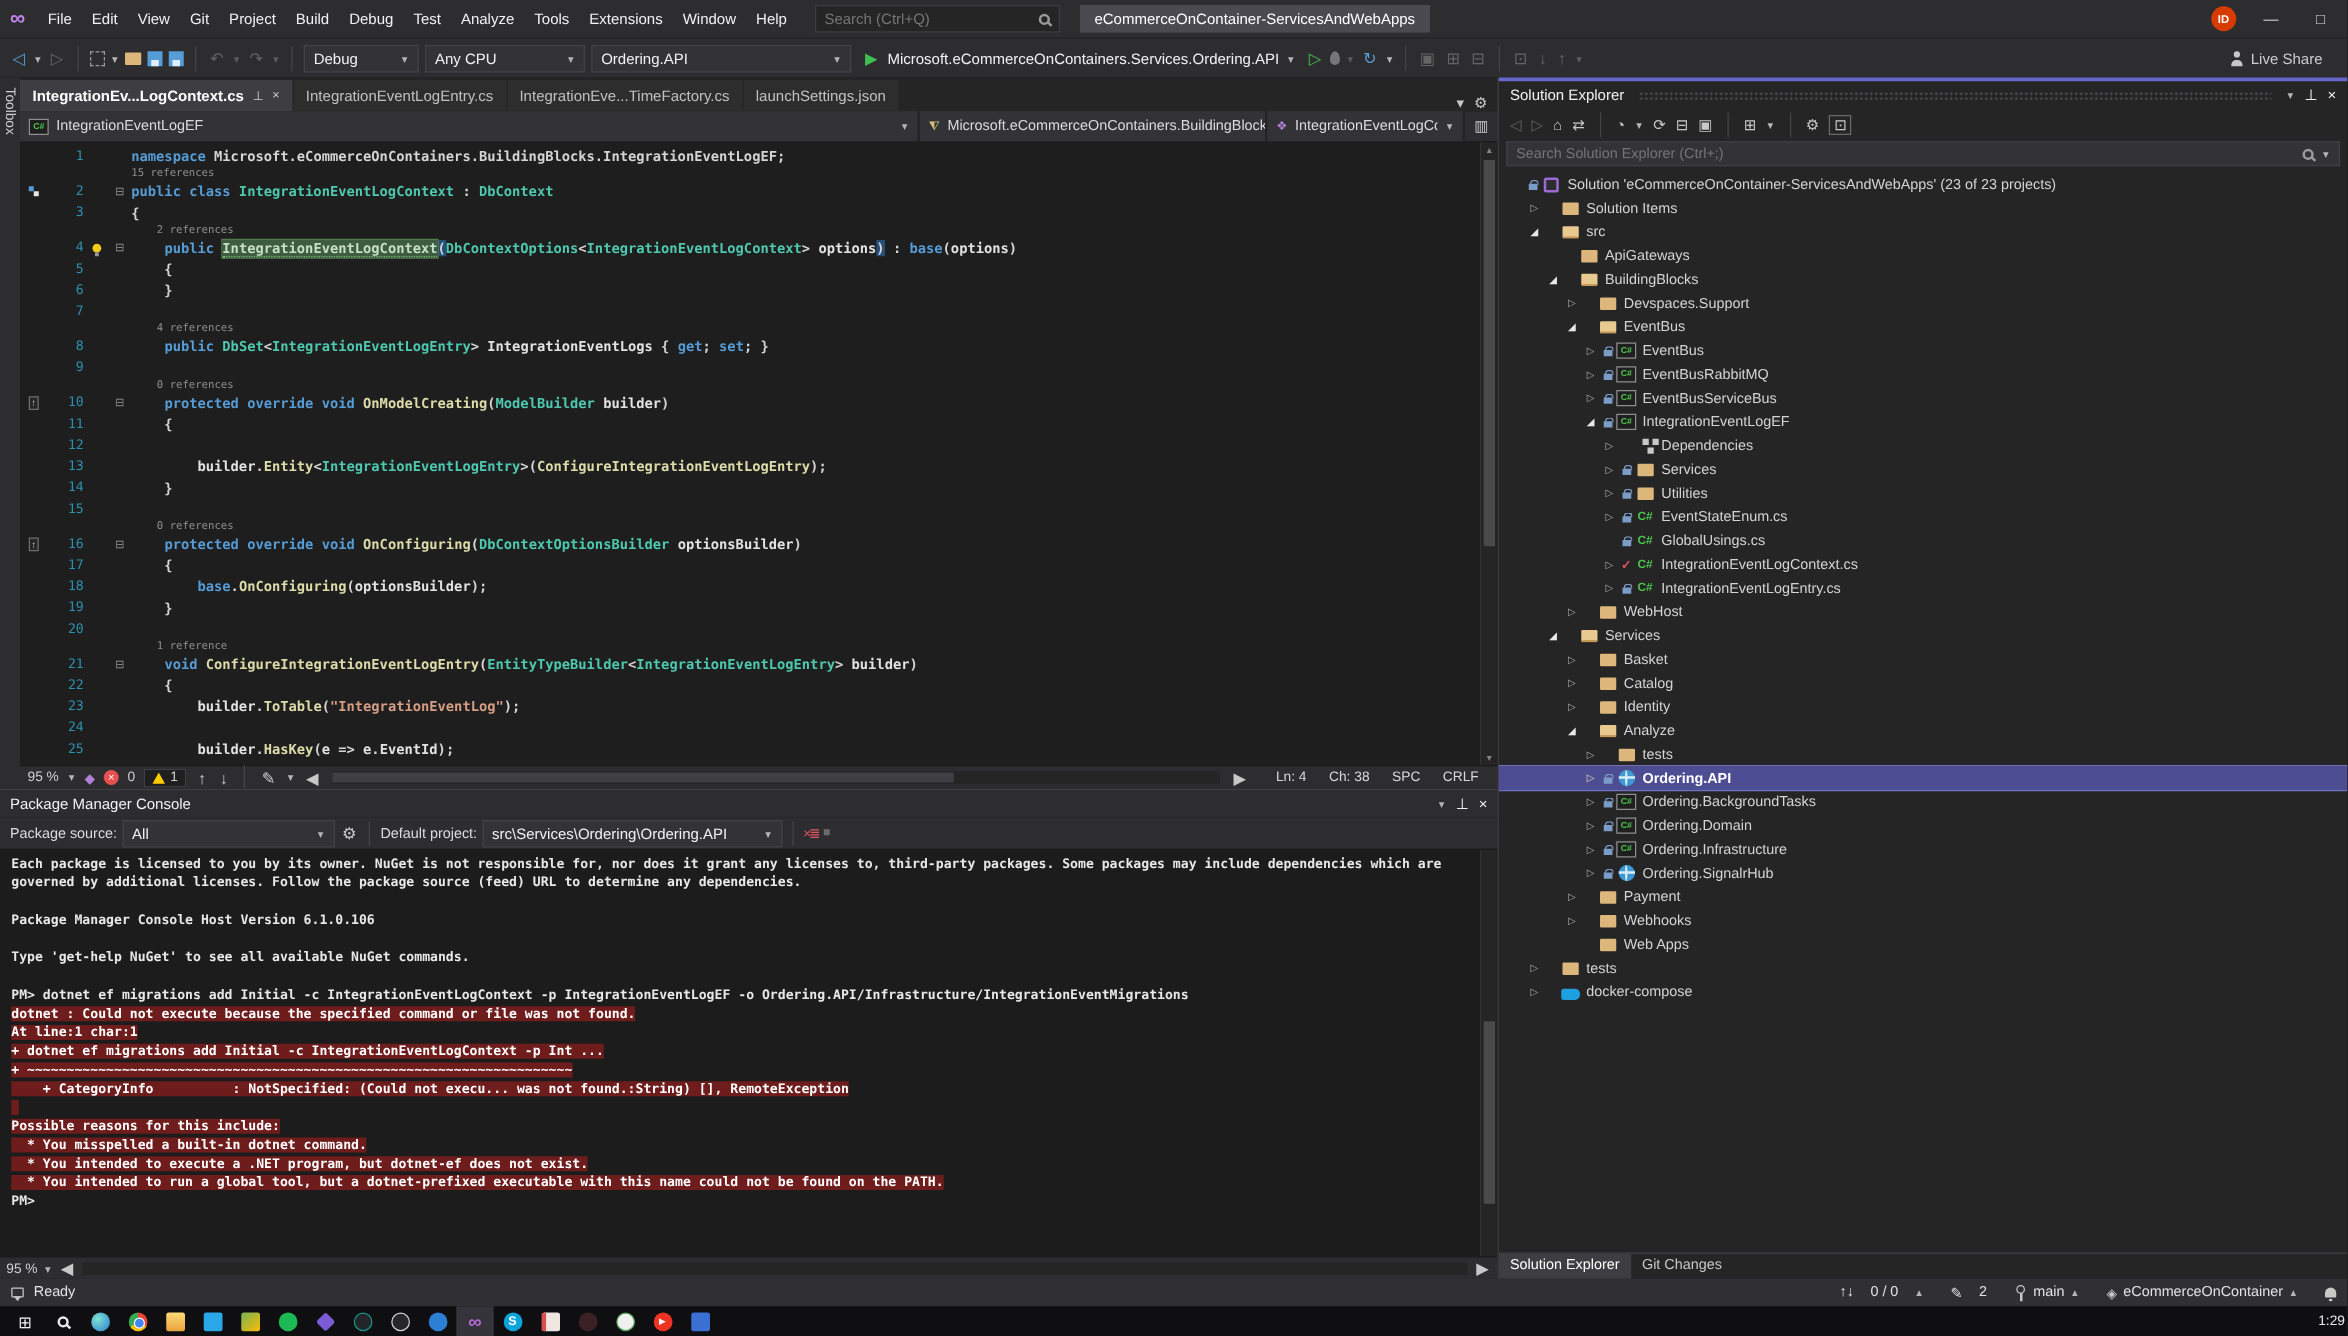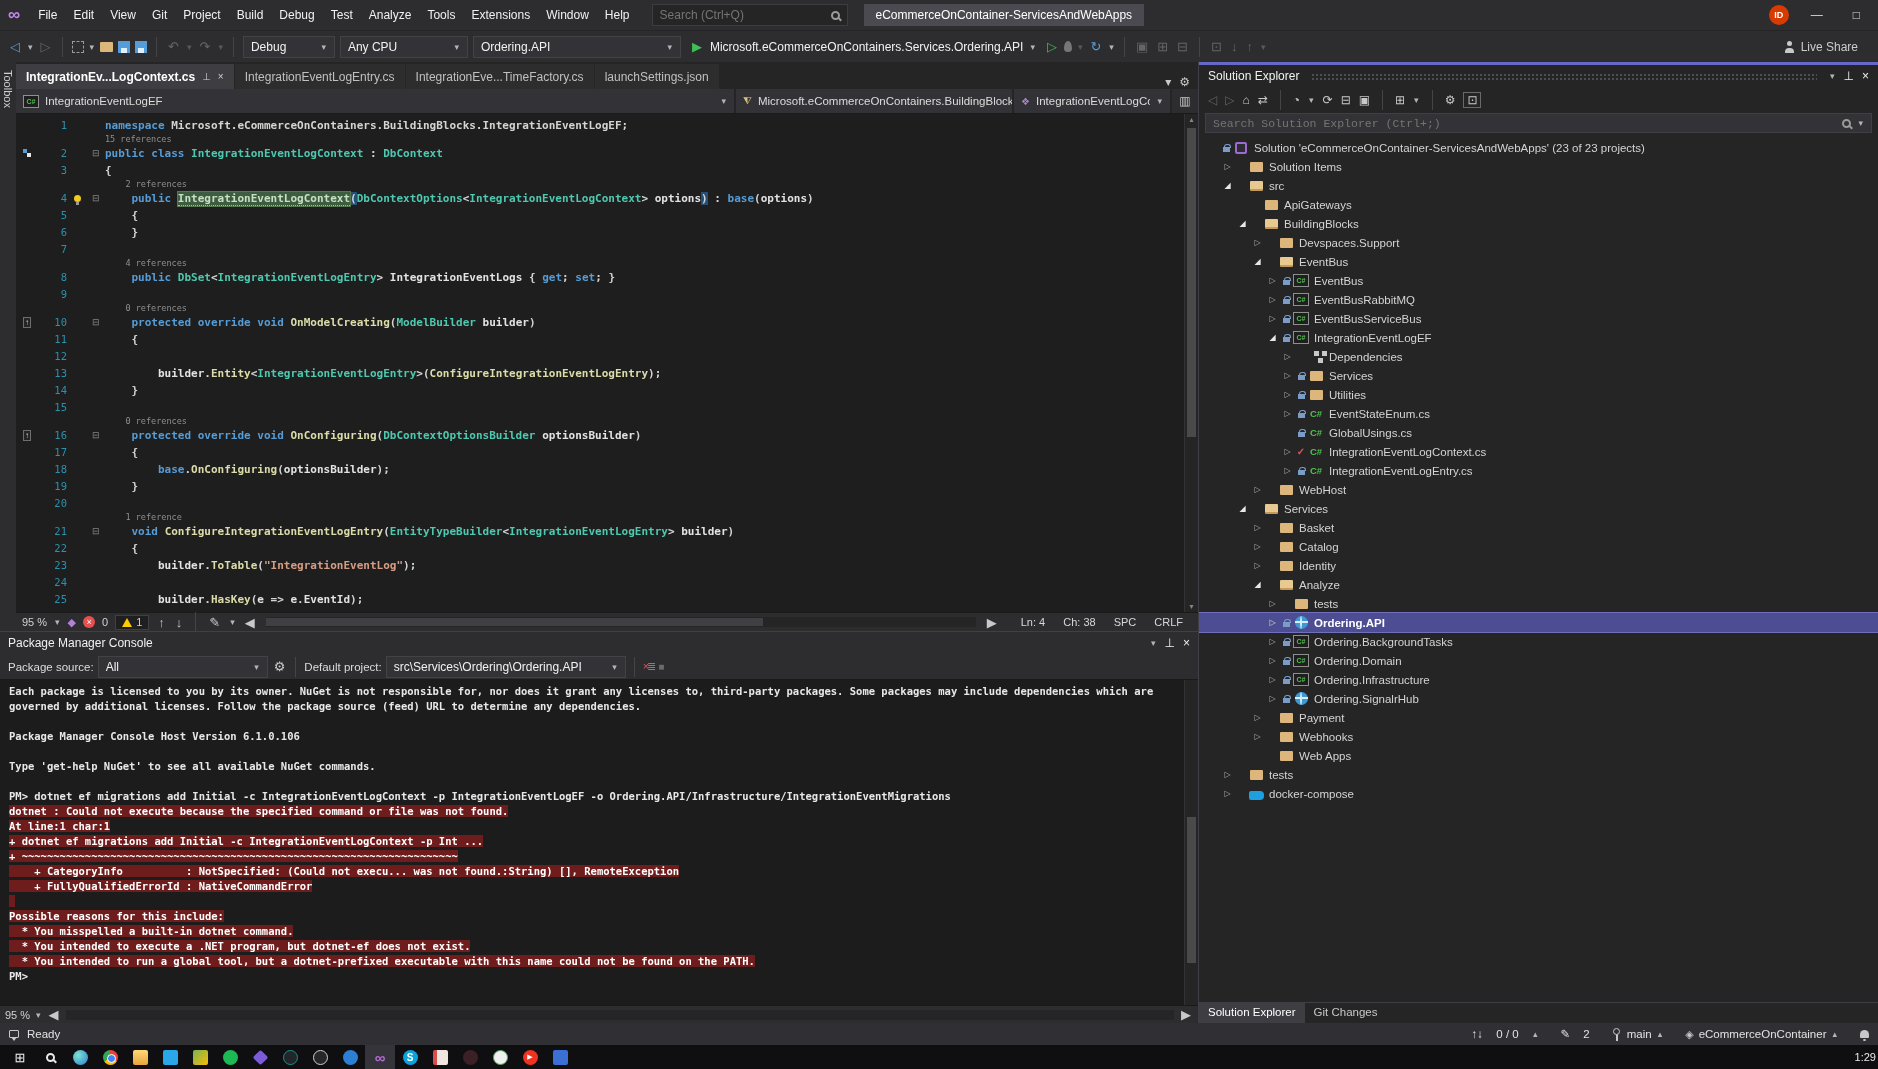--- a/index.html
+++ b/index.html
@@ -116,21 +116,21 @@
 
   
   .sepanel{width:680px;flex:0 0 auto;background:#252526;border-left:1px solid #3f3f46;display:flex;flex-direction:column}
   .se-topline{height:3px;background:#6767c9;flex:0 0 auto}
   .se-title{height:22px;display:flex;align-items:center;gap:8px;padding:0 9px;color:#f1f1f1;font-size:12px;flex:0 0 auto}
   .grip{flex:1;height:7px;background-image:radial-gradient(#4d4d52 1px,transparent 1px);background-size:4px 4px;margin:0 4px}
   .se-toolbar{height:25px;display:flex;align-items:center;gap:8px;padding:0 9px;color:#c8c8c8;font-size:12px;flex:0 0 auto}
   .se-toolbar .dim{color:#636363}
   .se-toolbar .boxed{border:1px solid #6a6a6a;padding:0 3px}
   .se-search{height:20px;margin:1px 6px 3px 6px;background:#333337;border:1px solid #3f3f46;display:flex;align-items:center;padding:0 7px;gap:6px;flex:0 0 auto}
-  .se-search input{flex:1;background:transparent;border:none;outline:none;color:#8f8f8f;font-size:11.5px;font-family:Liberation Mono, monospace}
+  .se-search input{flex:1;background:transparent;border:none;outline:none;color:#8f8f8f;font-size:11.5px;font-family:Liberation Sans, sans-serif}
   .se-tree{flex:1;overflow:hidden;padding-top:2px;font-size:11.5px}
   .trow{height:19px;display:flex;align-items:center;color:#d4d4d4;white-space:nowrap}
   .trow.sel{background:#4d4d94;outline:1px solid #7070bd;color:#fff;font-weight:bold}
   .exp{width:15px;flex:0 0 auto;text-align:center;font-size:8px;color:#ababab}
   .exp.open{color:#e8e8e8}
   .tbadge{width:12px;flex:0 0 auto;display:flex;justify-content:center}
   .tlabel{margin-left:4px}
   .lock{width:7px;height:5px;background:#7a9cc6;position:relative;margin-top:3px}
   .lock::before{content:"";position:absolute;left:1px;top:-3px;width:5px;height:3px;border:1px solid #7a9cc6;border-bottom:none;border-radius:3px 3px 0 0}
   .chk{color:#e05561;font-size:10px;font-weight:bold}
@@ -628,21 +628,20 @@
             <div class="cline">Package Manager Console Host Version 6.1.0.106</div>
             <div class="cline"> </div>
             <div class="cline">Type 'get-help NuGet' to see all available NuGet commands.</div>
             <div class="cline"> </div>
             <div class="cline">PM&gt; dotnet ef migrations add Initial -c IntegrationEventLogContext -p IntegrationEventLogEF -o Ordering.API/Infrastructure/IntegrationEventMigrations</div>
             <div class="cline"><span class="err">dotnet : Could not execute because the specified command or file was not found.</span></div>
             <div class="cline"><span class="err">At line:1 char:1</span></div>
             <div class="cline"><span class="err">+ dotnet ef migrations add Initial -c IntegrationEventLogContext -p Int ...</span></div>
             <div class="cline"><span class="err">+ ~~~~~~~~~~~~~~~~~~~~~~~~~~~~~~~~~~~~~~~~~~~~~~~~~~~~~~~~~~~~~~~~~~~~~</span></div>
             <div class="cline"><span class="err">    + CategoryInfo          : NotSpecified: (Could not execu... was not found.:String) [], RemoteException</span></div>
-            <div class="cline"><span class="err">    + FullyQualifiedErrorId : NativeCommandError</span></div>
             <div class="cline"><span class="err"> </span></div>
             <div class="cline"><span class="err">Possible reasons for this include:</span></div>
             <div class="cline"><span class="err">  * You misspelled a built-in dotnet command.</span></div>
             <div class="cline"><span class="err">  * You intended to execute a .NET program, but dotnet-ef does not exist.</span></div>
             <div class="cline"><span class="err">  * You intended to run a global tool, but a dotnet-prefixed executable with this name could not be found on the PATH.</span></div>
             <div class="cline">PM&gt;</div>
           </div>
         <div class="pmc-hscroll">
           <span>95 %</span>
           <span class="caret">▾</span>

